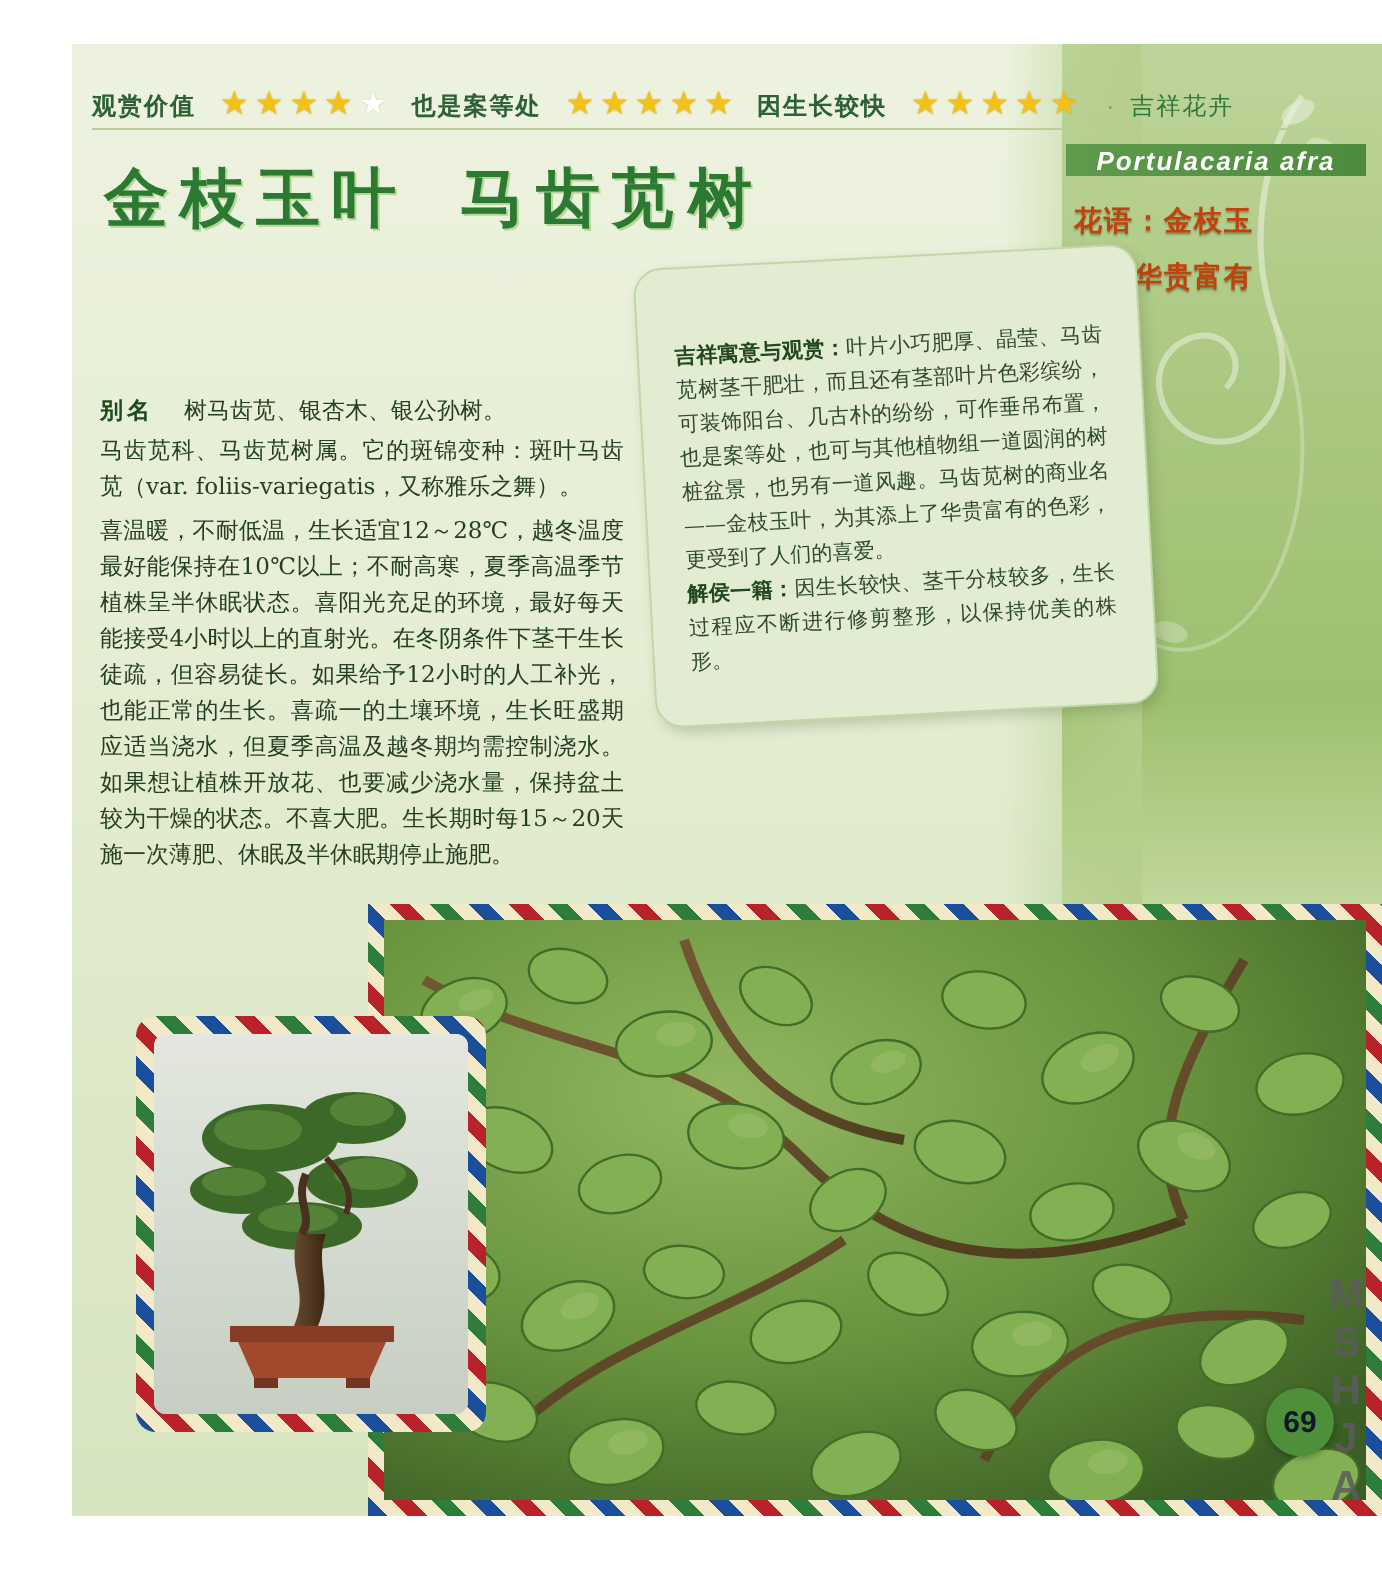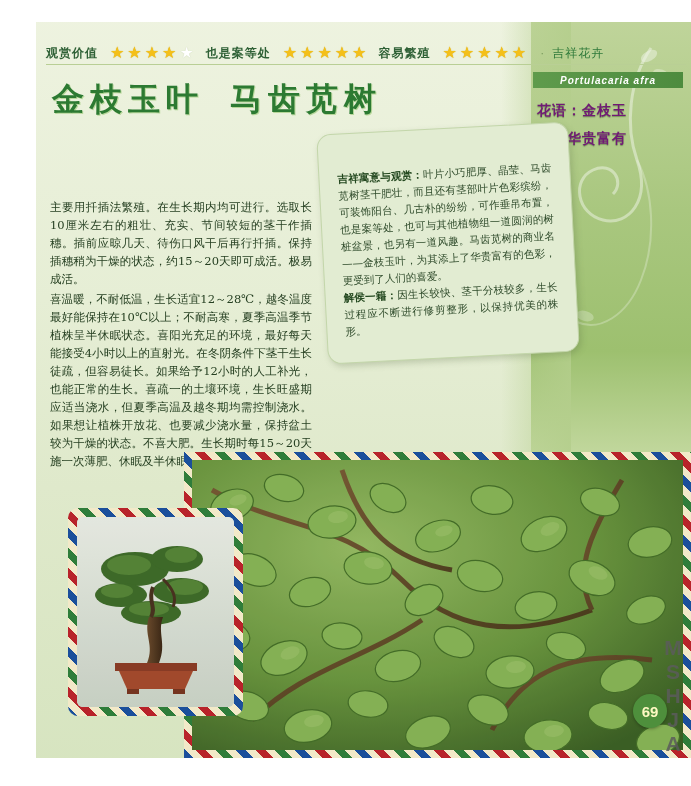--- a/index.html
+++ b/index.html
@@ -106,33 +106,33 @@
     text-shadow: 1px 1px 0 #b7d79a;
   }
   .title .t2 { margin-left: 26px; }
   
   .latin-band {
     position: absolute;
     right: 8px; top: 72px;
     width: 150px; height: 16px;
     background: linear-gradient(90deg,#5f9b4c 0%,#4d8b3e 100%);
     color: #ffffff;
-    font-size: 10px;
+    font-size: 13px;
     font-weight: bold;
     font-style: italic;
     letter-spacing: 1px;
     display: flex;
     align-items: center;
     justify-content: center;
   }
   .flower-words {
     position: absolute;
     right: 10px; top: 96px;
     width: 144px;
-    color: #701a75;
+    color: #c2410c;
     font-size: 14px;
     font-weight: bold;
     line-height: 28px;
     letter-spacing: 1px;
     text-shadow: 0 1px 1px rgba(60,90,40,.5);
   }
   
   .bubble {
     position: absolute;
     left: 322px; top: 128px;
@@ -235,21 +235,21 @@
   }
   
   .leaf-canvas { position: absolute; left:0; top:0; width:100%; height:100%; }
   
   .page-badge {
     position: absolute;
     right: 24px; bottom: 58px;
     width: 34px; height: 34px;
     border-radius: 50%;
     background: #4e8f3c;
-    color: #fef9c3;
+    color: #0f172a;
     font-size: 15px;
     font-weight: bold;
     display: flex;
     align-items: center;
     justify-content: center;
     box-shadow: 0 1px 3px rgba(0,0,0,.3);
   }
   
   .watermark {
     position: absolute;
@@ -296,21 +296,21 @@
       <span class="star empty">★</span>
     </span>
     <span class="label">也是案等处</span>
     <span class="stars">
       <span class="star">★</span>
       <span class="star">★</span>
       <span class="star">★</span>
       <span class="star">★</span>
       <span class="star">★</span>
     </span>
-    <span class="label">容易繁殖</span>
+    <span class="label">因生长较快</span>
     <span class="stars">
       <span class="star">★</span>
       <span class="star">★</span>
       <span class="star">★</span>
       <span class="star">★</span>
       <span class="star">★</span>
     </span>
     <span class="dot">·</span>
     <span class="tail">吉祥花卉</span>
   </div>
@@ -329,23 +329,27 @@
   <div class="bubble">
     <div class="bubble-inner">
       <span class="b-title">吉祥寓意与观赏：</span><span>叶片小巧肥厚、晶莹、马齿苋树茎干肥壮，而且还有茎部叶片色彩缤纷，可装饰阳台、几古朴的纷纷，可作垂吊布置，也是案等处，也可与其他植物组一道圆润的树桩盆景，也另有一道风趣。马齿苋树的商业名——金枝玉叶，为其添上了华贵富有的色彩，更受到了人们的喜爱。</span>
       <br>
       <span class="b-sub">解侯一籍：</span><span>因生长较快、茎干分枝较多，生长过程应不断进行修剪整形，以保持优美的株形。</span>
     </div>
   </div>
 
   <div class="info">
     <div class="row">
+      <div class="key">别名</div>
+      <div class="val">树马齿苋、银杏木、银公孙树。</div>
     </div>
     <div class="row">
-      <div class="val">主要用扦插法繁殖。在生长期内均可进行。选取长10厘米左右的粗壮、充实、节间较短的茎干作插穗。插前应晾几天、待伤口风干后再行扦插。保持插穗稍为干燥的状态，约15～20天即可成活。极易成活。</div>
+      <div class="val">马齿苋科、马齿苋树属。它的斑锦变种：斑叶马齿苋（var. foliis-variegatis，又称雅乐之舞）。</div>
+    </div>
+    <div class="row">
     </div>
     <div class="row">
       <div class="val">喜温暖，不耐低温，生长适宜12～28℃，越冬温度最好能保持在10℃以上；不耐高寒，夏季高温季节植株呈半休眠状态。喜阳光充足的环境，最好每天能接受4小时以上的直射光。在冬阴条件下茎干生长徒疏，但容易徒长。如果给予12小时的人工补光，也能正常的生长。喜疏一的土壤环境，生长旺盛期应适当浇水，但夏季高温及越冬期均需控制浇水。如果想让植株开放花、也要减少浇水量，保持盆土较为干燥的状态。不喜大肥。生长期时每15～20天施一次薄肥、休眠及半休眠期停止施肥。</div>
     </div>
   </div>
 
   <div class="photo-big-wrap">
     <div class="weave photo-big-frame"></div>
     <div class="photo-big">
       <svg class="leaf-canvas" viewBox="0 0 491 290" preserveAspectRatio="none">

